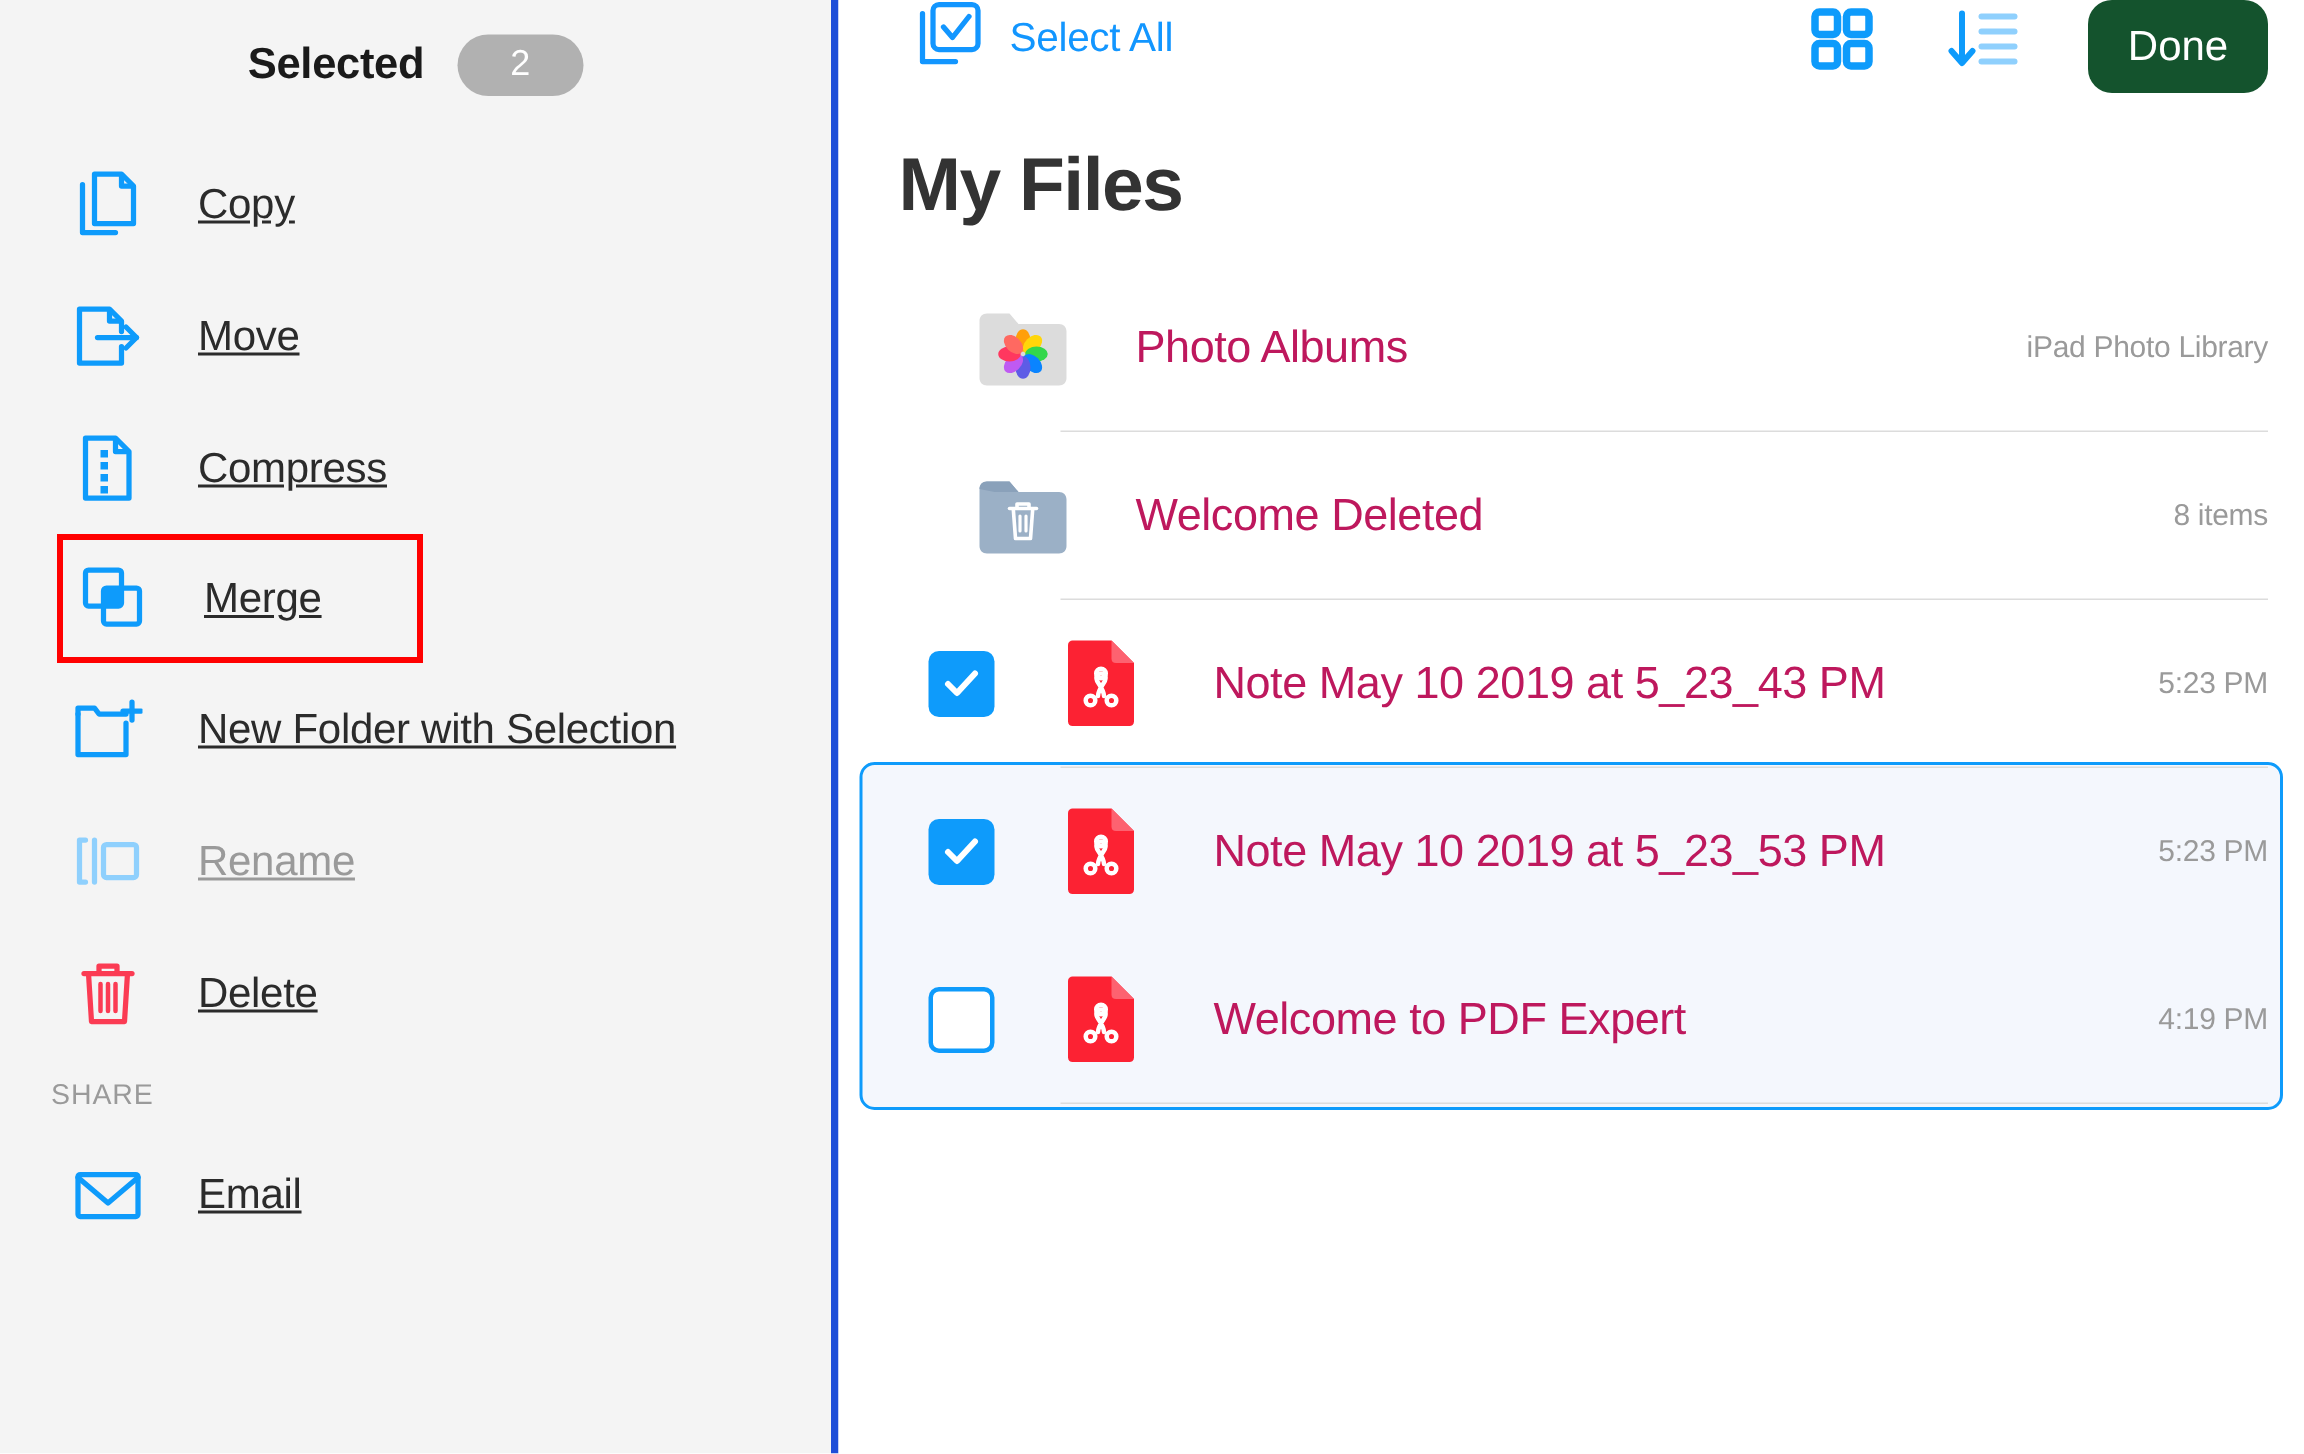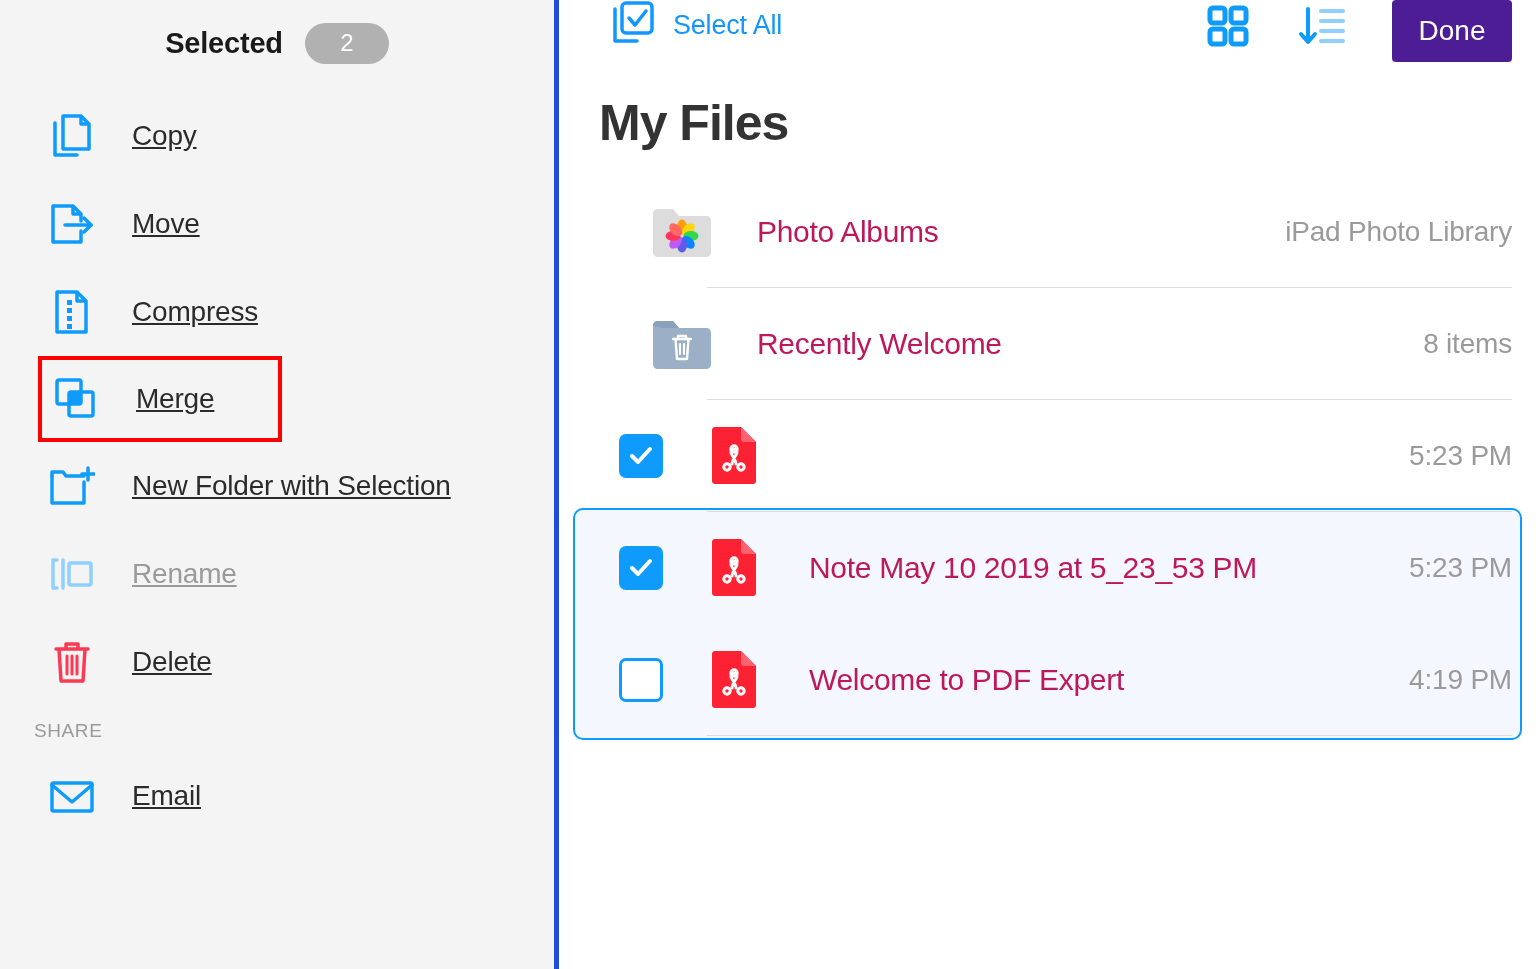--- a/index.html
+++ b/index.html
@@ -88,24 +88,24 @@
     font-size: 27px; color: #1296ff; letter-spacing: -0.2px;
   }
   .toolbar-spacer { flex: 1 1 auto; }
   .tool-icon-btn {
     width: 56px; height: 56px;
     display: flex; align-items: center; justify-content: center;
     cursor: pointer;
   }
   .tool-gap { width: 38px; }
   .done-btn {
-    background: #4c1d95;
+    background: #14532d;
     color: #ffffff;
     font-size: 28px;
-    border: none; border-radius: 4px;
+    border: none; border-radius: 16px;
     width: 120px; height: 62px;
     margin-left: 42px;
     cursor: pointer;
     font-family: "Liberation Sans", sans-serif;
   }
   .page-title {
     font-size: 50px; font-weight: bold; color: #333333;
     padding: 14px 0 0 40px;
     letter-spacing: -1px;
   }
@@ -139,21 +139,21 @@
   }
   .row-icon.folder-icon { margin-left: 70px; }
   .row-name {
     font-size: 30px; color: #be185d;
     margin-left: 42px;
     letter-spacing: -0.3px;
     white-space: nowrap;
   }
   .row-meta {
     margin-left: auto; margin-right: 24px;
-    font-size: 28px; color: #9a9a9a;
+    font-size: 20px; color: #9a9a9a;
     letter-spacing: -0.2px;
   }
   .selection-group {
     position: absolute;
     left: 14px; right: 14px;
     border: 2px solid #0e9bfb;
     border-radius: 10px;
     background: #f4f7fd;
     pointer-events: none;
   }
@@ -346,21 +346,21 @@
         <span class="row-icon folder-icon">
           <svg width="62" height="56" viewBox="0 0 62 56">
             <path d="M2 10 C2 7 4 5 7 5 L22 5 L28 12 L55 12 C58 12 60 14 60 17 L60 48 C60 51 58 53 55 53 L7 53 C4 53 2 51 2 48 Z" fill="#9bb0c6"></path>
             <path d="M2 10 C2 7 4 5 7 5 L22 5 L28 12 L12 12 Z" fill="#8aa1ba"></path>
             <path d="M22 23 L40 23" fill="none" stroke="#ffffff" stroke-width="2.4" stroke-linecap="round"></path>
             <path d="M27 23 L27 20 L35 20 L35 23" fill="none" stroke="#ffffff" stroke-width="2.4" stroke-linejoin="round"></path>
             <path d="M24.5 23 L26 43 L36 43 L37.5 23" fill="none" stroke="#ffffff" stroke-width="2.4" stroke-linejoin="round"></path>
             <path d="M29 28 L29 38 M33 28 L33 38" fill="none" stroke="#ffffff" stroke-width="2.1" stroke-linecap="round"></path>
           </svg>
         </span>
-        <span class="row-name">Recently Welcome</span>
+        <span class="row-name">Welcome Deleted</span>
         <span class="row-meta">8 items</span>
         <span class="row-divider"></span>
       </div>
 
       <div class="selection-group" style="top: 332px; height: 232px;" id="sel-outline"></div>
 
       <div class="file-row sel-row" id="sel-first">
         <span class="chk checked">
           <svg width="28" height="28" viewBox="0 0 28 28">
             <path d="M5 14 L11 20 L23 7" fill="none" stroke="#ffffff" stroke-width="4" stroke-linecap="round" stroke-linejoin="round"></path>
@@ -369,20 +369,21 @@
         <span class="row-icon">
           <svg width="50" height="62" viewBox="0 0 50 62">
             <path d="M3 5 C3 3 4.5 2 6 2 L32 2 L47 17 L47 56 C47 58 45.5 59 44 59 L6 59 C4.5 59 3 58 3 56 Z" fill="#fc2233"></path>
             <path d="M32 2 L47 17 L35 17 C33 17 32 16 32 14 Z" fill="#fd6270"></path>
             <path d="M25 24 C22 24 21 27 23 30 C25 33 27 36 27 39 M25 24 C28 24 29 27 27 30 C25 33 23 36 23 39" fill="none" stroke="#ffffff" stroke-width="3" stroke-linecap="round"></path>
             <circle cx="25" cy="24" r="3.2" fill="none" stroke="#ffffff" stroke-width="3"></circle>
             <circle cx="18" cy="42" r="3.2" fill="none" stroke="#ffffff" stroke-width="3"></circle>
             <circle cx="32" cy="42" r="3.2" fill="none" stroke="#ffffff" stroke-width="3"></circle>
           </svg>
         </span>
+        <span class="row-name">Note May 10 2019 at 5_23_43 PM</span>
         <span class="row-meta">5:23 PM</span>
         <span class="row-divider"></span>
       </div>
 
       <div class="file-row sel-row" id="sel-last">
         <span class="chk checked">
           <svg width="28" height="28" viewBox="0 0 28 28">
             <path d="M5 14 L11 20 L23 7" fill="none" stroke="#ffffff" stroke-width="4" stroke-linecap="round" stroke-linejoin="round"></path>
           </svg>
         </span>

